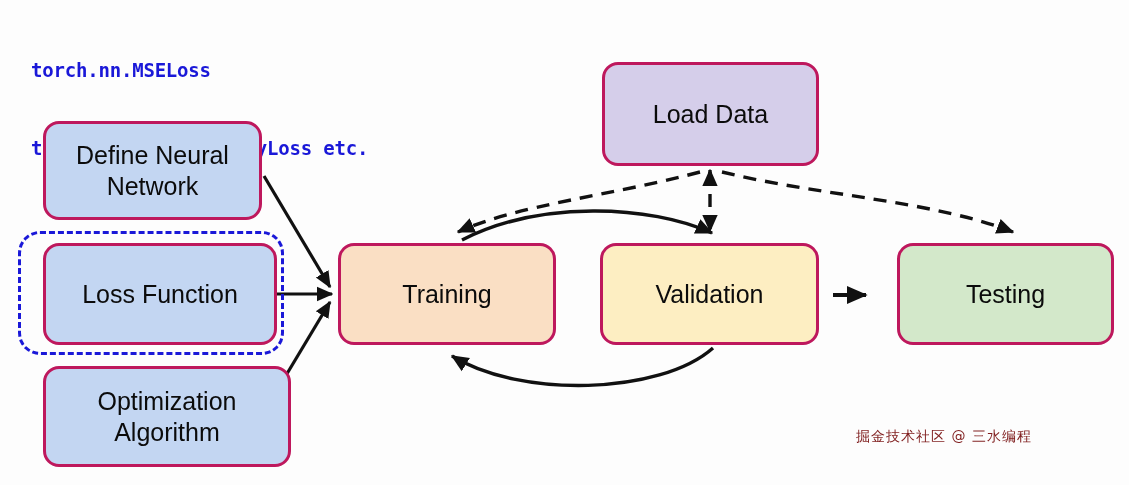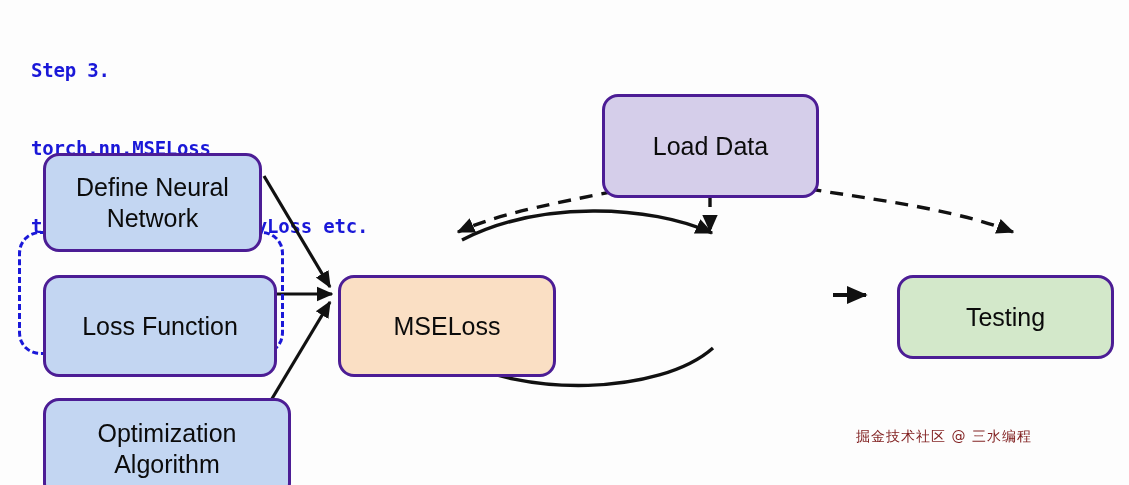--- a/index.html
+++ b/index.html
@@ -39,41 +39,40 @@
     top: 0;
     width: 1129px;
     height: 485px;
     pointer-events: none;
   }
 
   
   .node {
     position: absolute;
     box-sizing: border-box;
-    border: 3px solid #4c1d95;
+    border: 3px solid #be185d;
     border-radius: 16px;
     display: flex;
     align-items: center;
     justify-content: center;
     text-align: center;
     color: #0b0b0b;
     font-size: 25px;
     line-height: 31px;
     font-family: "Liberation Sans", sans-serif;
-    margin-top: 32px;
   }
   .node-label { display: block; white-space: pre-line; padding: 0 6px; }
 
   #node-define-nn   { left: 43px;  top: 121px; width: 219px; height: 99px;  background: #c3d6f2; }
   #node-loss-fn     { left: 43px;  top: 243px; width: 234px; height: 102px; background: #c3d6f2; }
   #node-optimizer   { left: 43px;  top: 366px; width: 248px; height: 101px; background: #c3d6f2; }
   #node-load-data   { left: 602px; top: 62px;  width: 217px; height: 104px; background: #d5ceea; }
   #node-training    { left: 338px; top: 243px; width: 218px; height: 102px; background: #fadfc4; }
   #node-validation  { left: 600px; top: 243px; width: 219px; height: 102px; background: #fdeec2; }
-  #node-testing     { left: 897px; top: 243px; width: 217px; height: 84px; background: #d3e8ca; }
+  #node-testing     { left: 897px; top: 243px; width: 217px; height: 102px; background: #d3e8ca; }
 
   
   #highlight-loss {
     position: absolute;
     left: 18px;
     top: 231px;
     width: 266px;
     height: 124px;
     box-sizing: border-box;
     border: 3px dashed #1a18d8;
@@ -92,21 +91,20 @@
     white-space: nowrap;
     letter-spacing: 1px;
   }
 </style>
 </head>
 <body>
 
 <div id="canvas">
 
   <div id="header-text">
-    <div>Step 3.</div>
     <div>torch.nn.MSELoss</div>
     <div>torch.nn.CrossEntropyLoss etc.</div>
   </div>
 
   <svg id="edges" viewBox="0 0 1129 485" width="1129" height="485">
     <defs>
       <marker id="arrowSolid" viewBox="0 0 10 10" refX="9.2" refY="5" markerWidth="5.2" markerHeight="5.2" orient="auto-start-reverse">
         <path d="M 0 0.6 L 10 5 L 0 9.4 z" fill="#111111"></path>
       </marker>
       <marker id="arrowDash" viewBox="0 0 10 10" refX="9.2" refY="5" markerWidth="5.2" markerHeight="5.2" orient="auto-start-reverse">
@@ -149,23 +147,26 @@
   <div class="node" id="node-optimizer">
     <span class="node-label">Optimization
 Algorithm</span>
   </div>
 
   <div class="node" id="node-load-data">
     <span class="node-label">Load Data</span>
   </div>
 
   <div class="node" id="node-training">
-    <span class="node-label">MSELoss</span>
+    <span class="node-label">Training</span>
   </div>
 
+  <div class="node" id="node-validation">
+    <span class="node-label">Validation</span>
+  </div>
 
   <div class="node" id="node-testing">
     <span class="node-label">Testing</span>
   </div>
 
   <div id="watermark">掘金技术社区 @ 三水编程</div>
 
 </div>
 
 </body></html>

